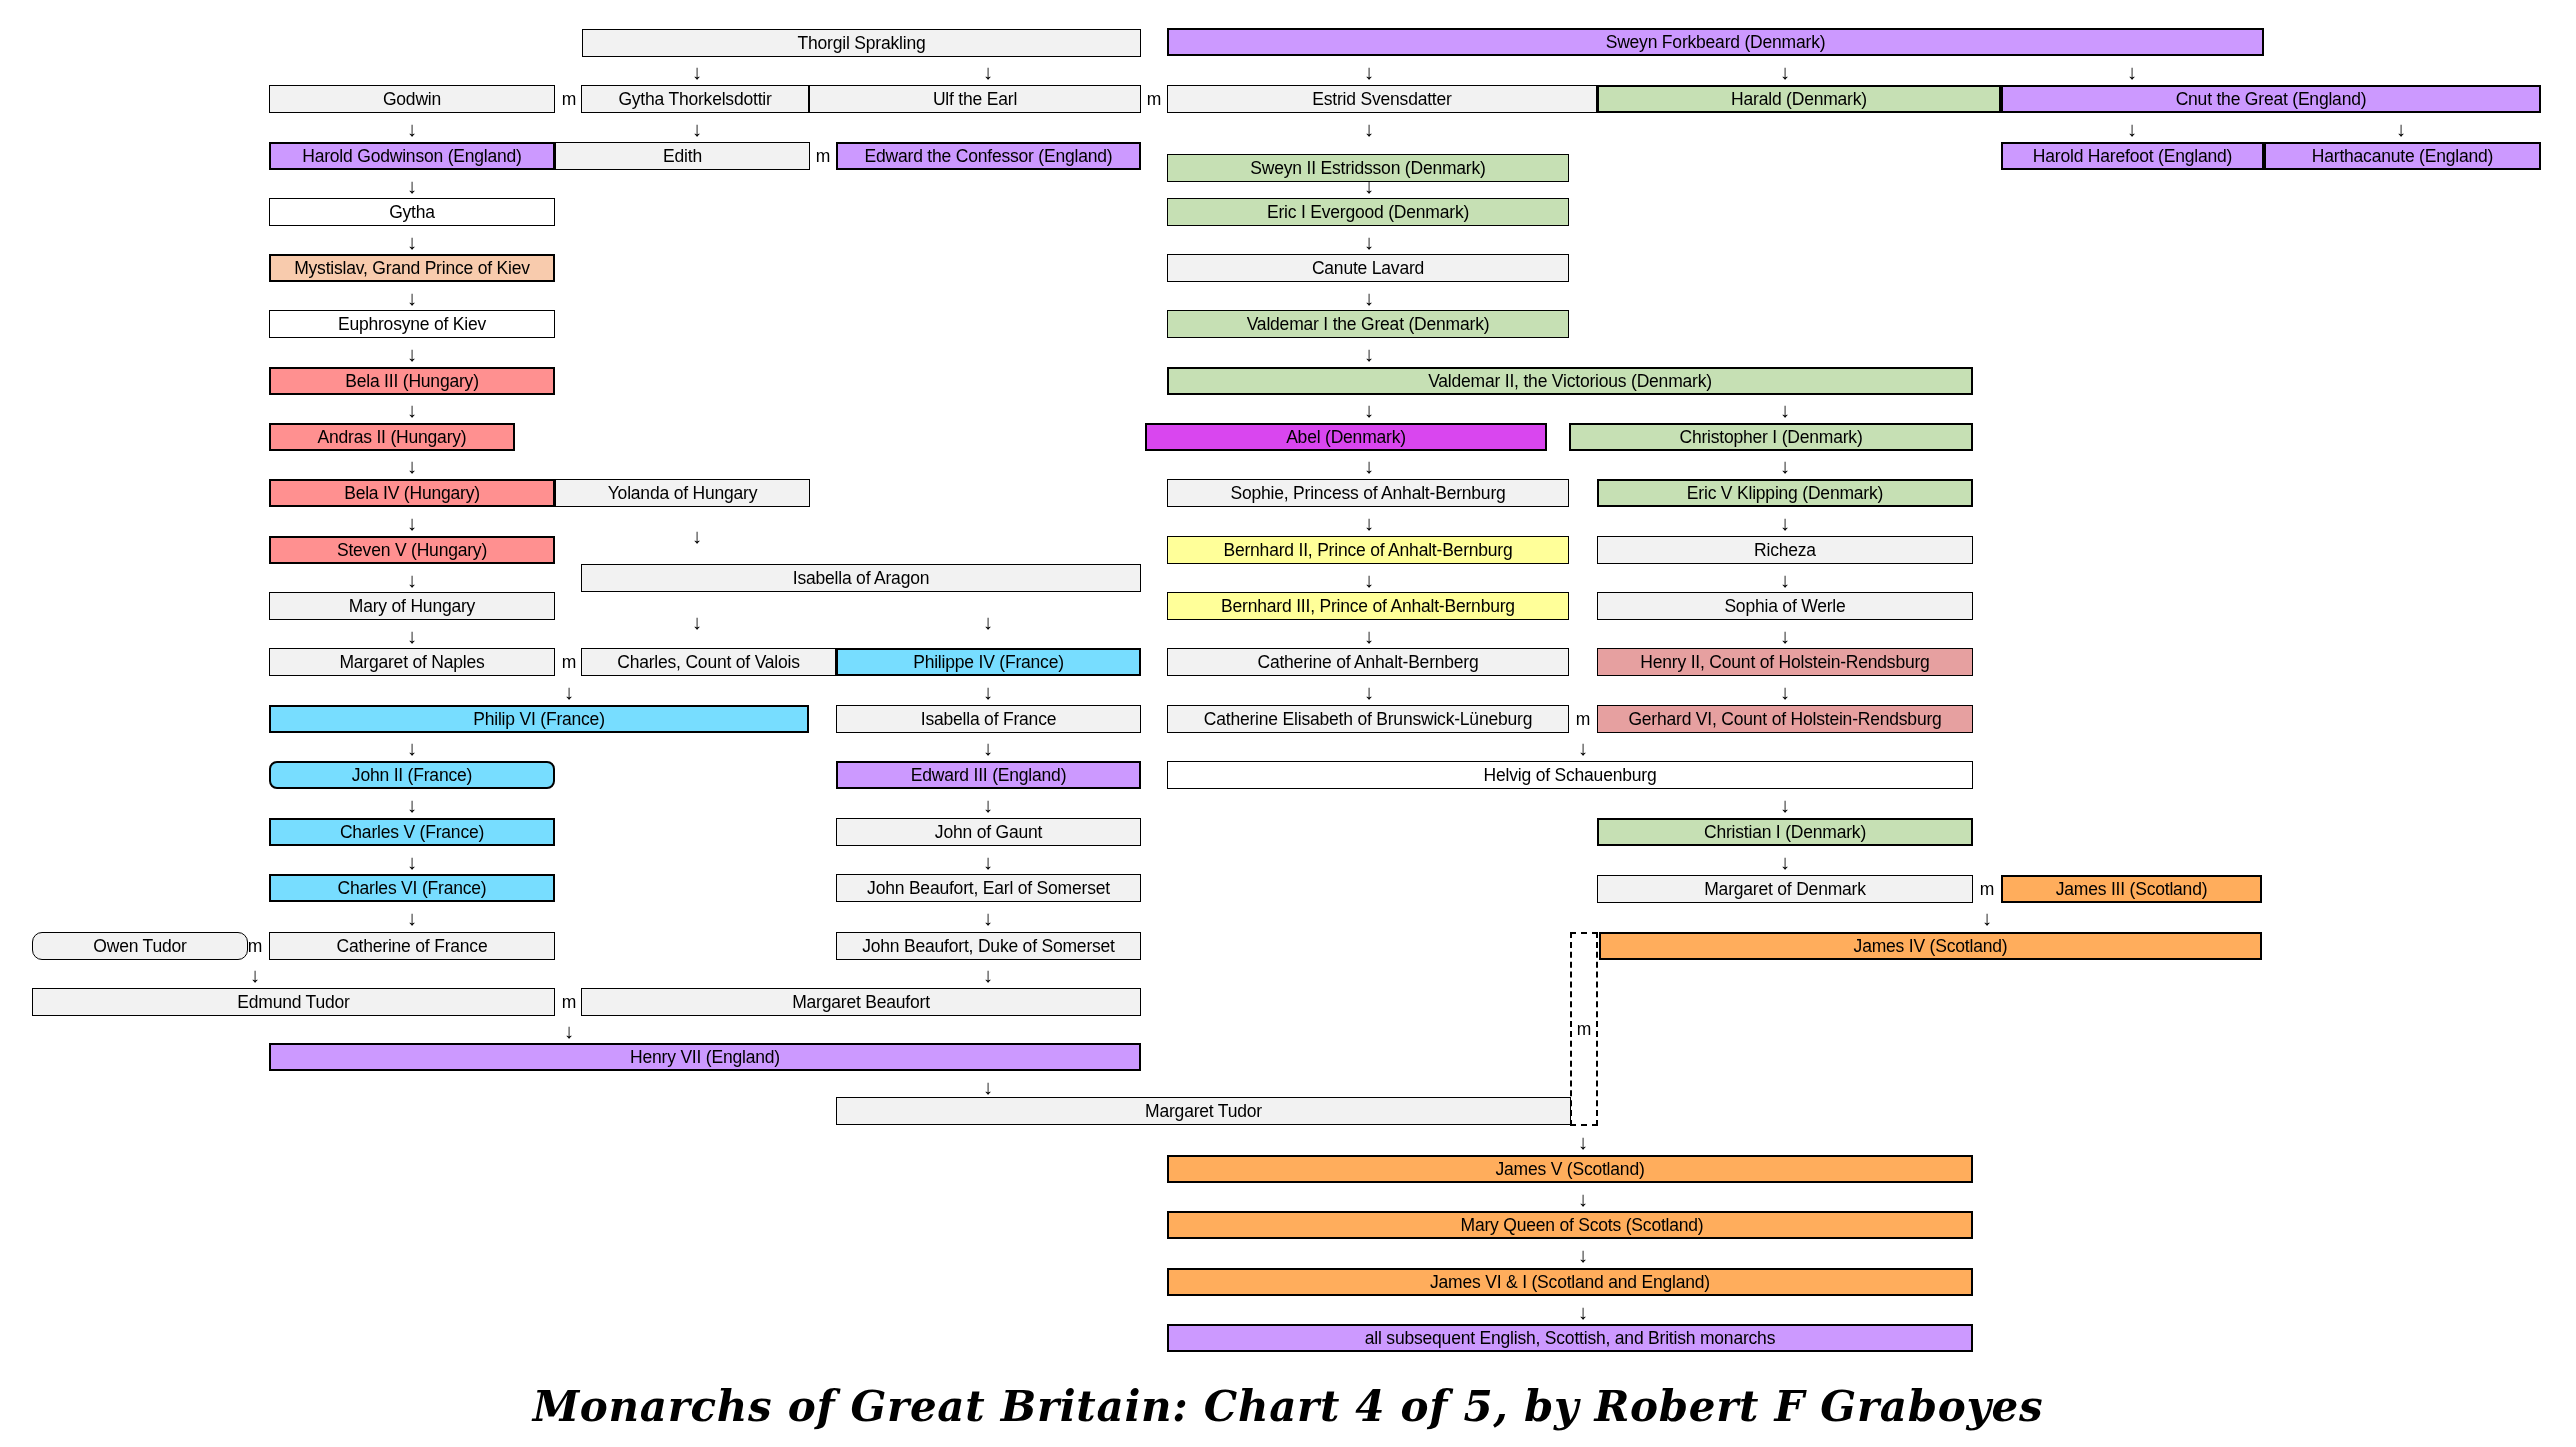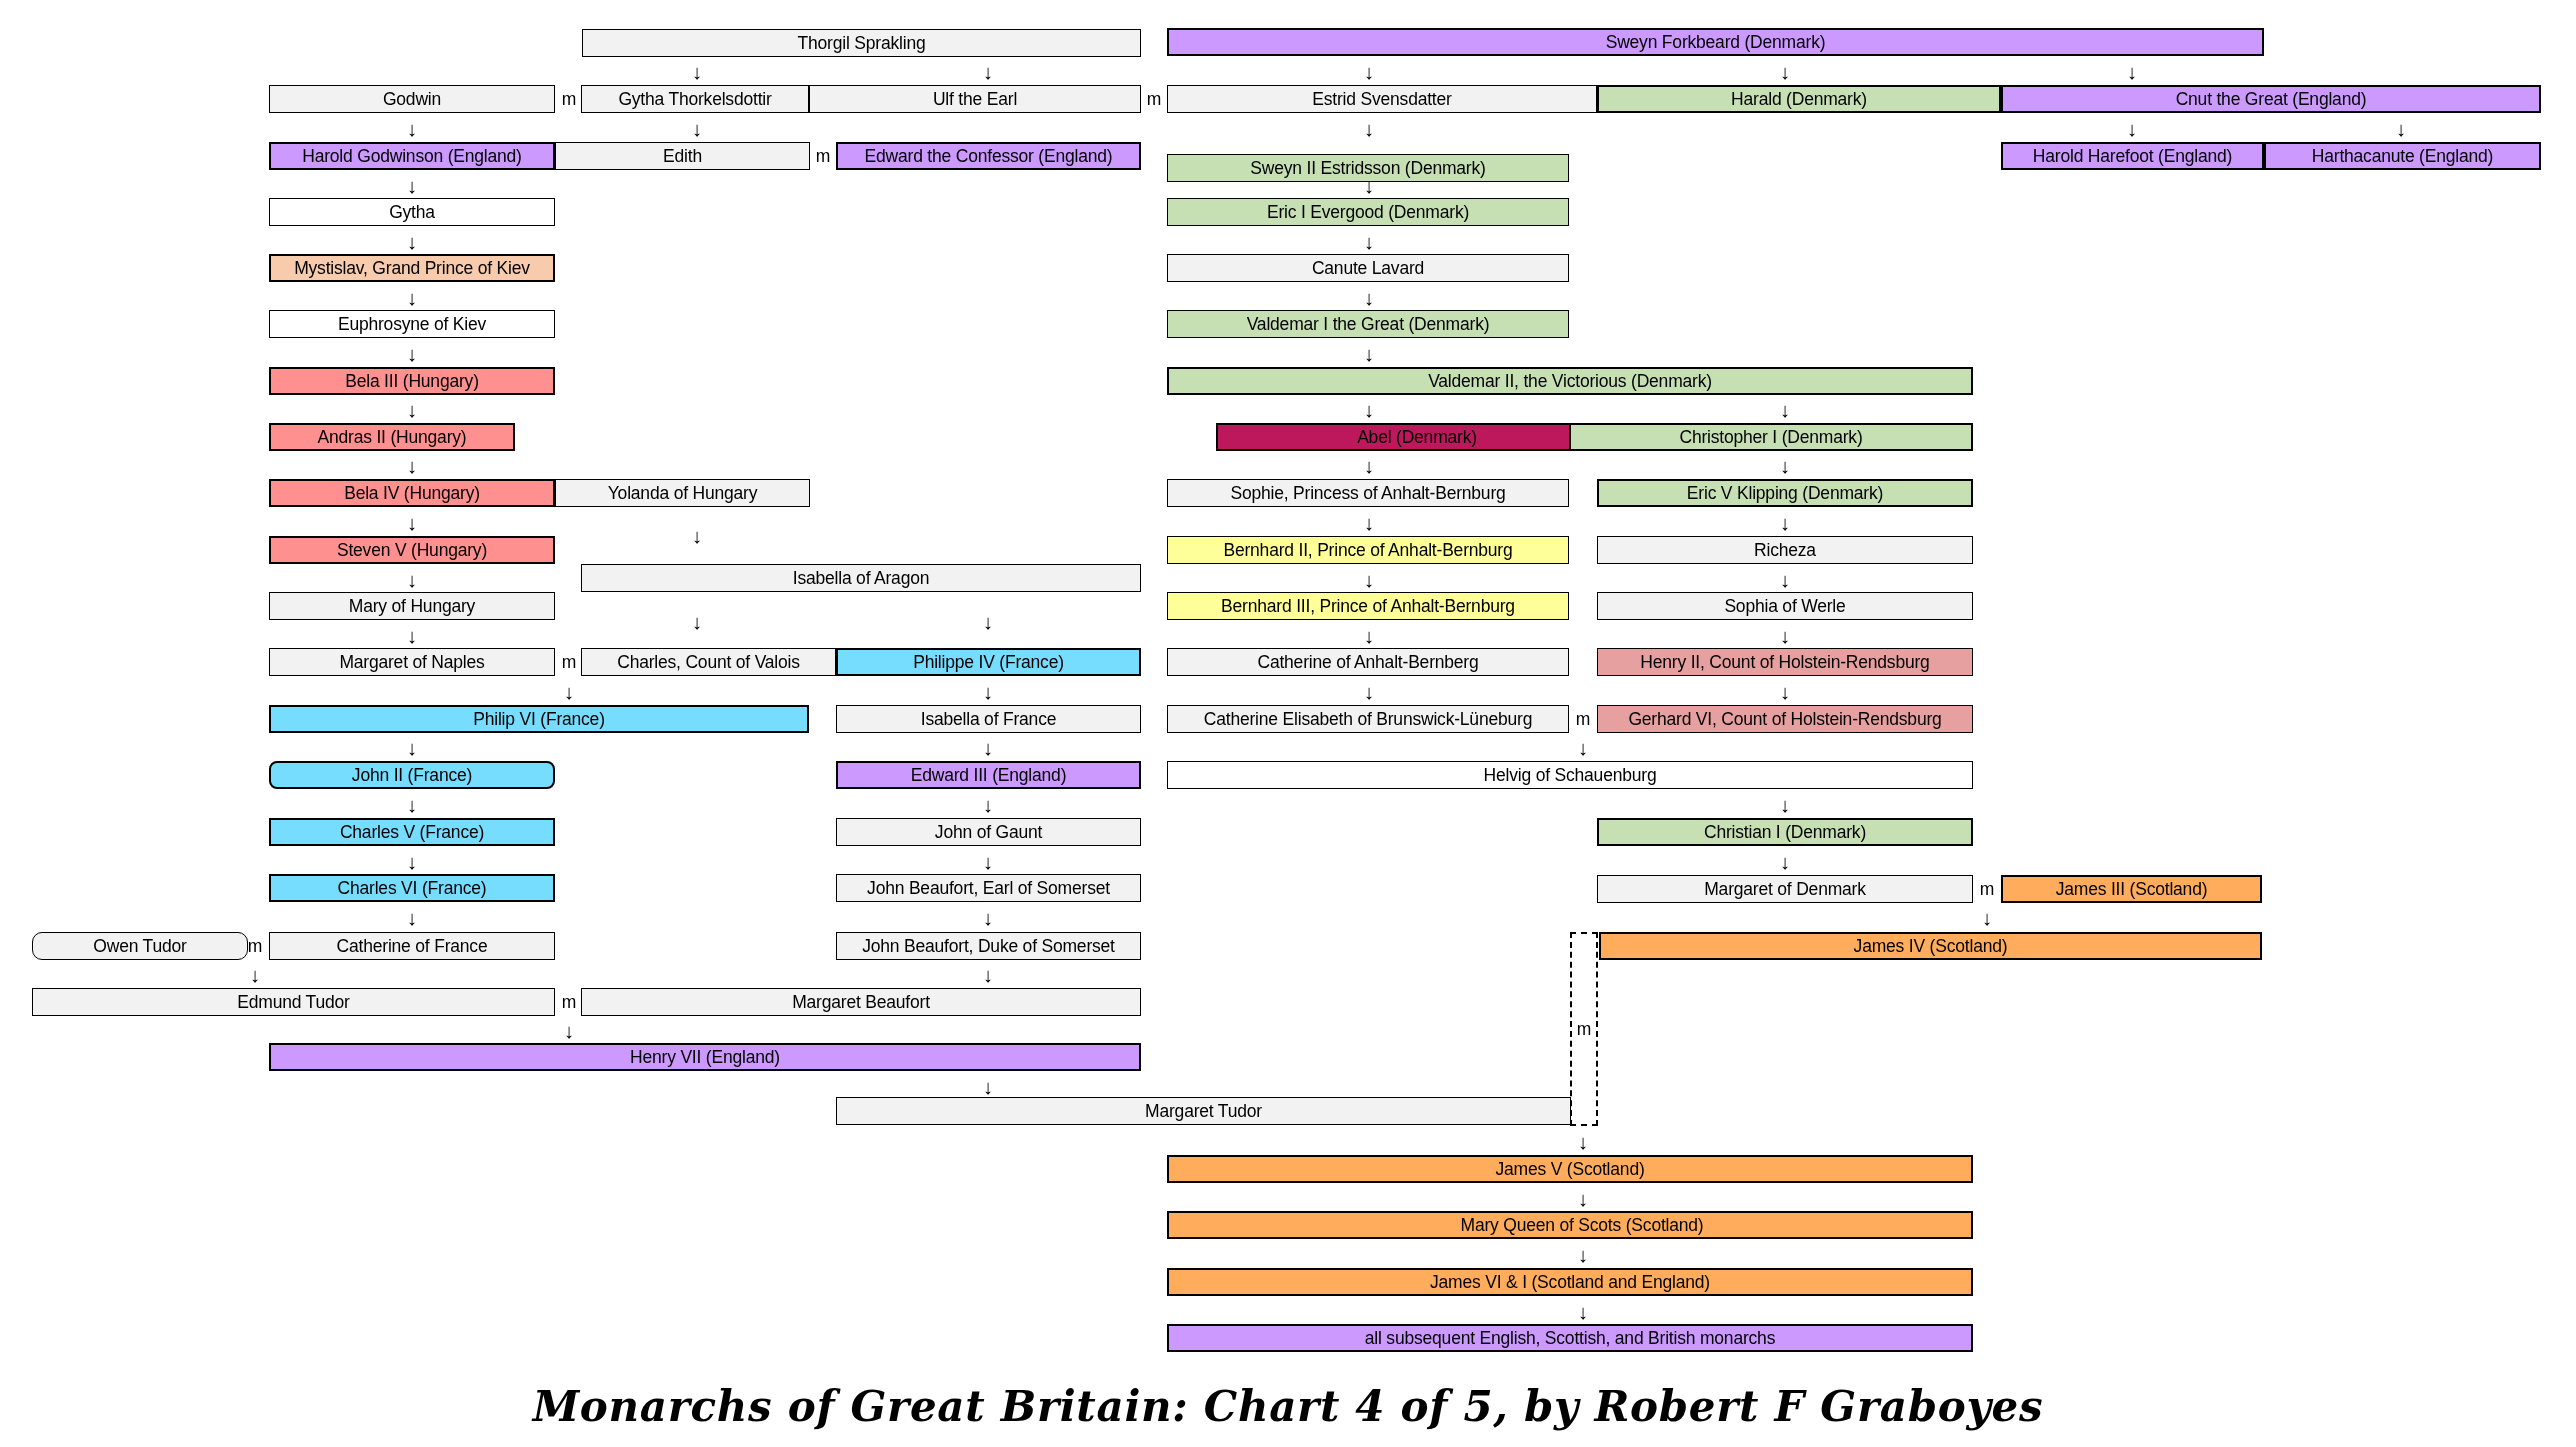--- a/index.html
+++ b/index.html
@@ -42,21 +42,21 @@
       <div class="box royal" style="left: 2264px; top: 142px; width: 277px; background: rgb(204, 153, 255);">Harthacanute (England)</div>
       <div class="box" style="left: 269px; top: 198px; width: 286px; background: rgb(255, 255, 255);">Gytha</div>
       <div class="box" style="left: 1167px; top: 198px; width: 402px; background: rgb(198, 224, 180);">Eric I Evergood (Denmark)</div>
       <div class="box royal" style="left: 269px; top: 254px; width: 286px; background: rgb(248, 203, 173);">Mystislav, Grand Prince of Kiev</div>
       <div class="box" style="left: 1167px; top: 254px; width: 402px; background: rgb(242, 242, 242);">Canute Lavard</div>
       <div class="box" style="left: 269px; top: 310px; width: 286px; background: rgb(255, 255, 255);">Euphrosyne of Kiev</div>
       <div class="box" style="left: 1167px; top: 310px; width: 402px; background: rgb(198, 224, 180);">Valdemar I the Great (Denmark)</div>
       <div class="box royal" style="left: 269px; top: 367px; width: 286px; background: rgb(255, 144, 144);">Bela III (Hungary)</div>
       <div class="box royal" style="left: 1167px; top: 367px; width: 806px; background: rgb(198, 224, 180);">Valdemar II, the Victorious (Denmark)</div>
       <div class="box royal" style="left: 269px; top: 423px; width: 246px; background: rgb(255, 144, 144);">Andras II (Hungary)</div>
-      <div class="box royal" style="left: 1216px; top: 423px; width: 402px; background: #be185d;">Abel (Denmark)</div>
+      <div class="box royal" style="left: 1145px; top: 423px; width: 402px; background: #d946ef;">Abel (Denmark)</div>
       <div class="box royal" style="left: 1569px; top: 423px; width: 404px; background: rgb(198, 224, 180);">Christopher I (Denmark)</div>
       <div class="box royal" style="left: 269px; top: 479px; width: 286px; background: rgb(255, 144, 144);">Bela IV (Hungary)</div>
       <div class="box" style="left: 555px; top: 479px; width: 255px; background: rgb(242, 242, 242);">Yolanda of Hungary</div>
       <div class="box" style="left: 1167px; top: 479px; width: 402px; background: rgb(242, 242, 242);">Sophie, Princess of Anhalt-Bernburg</div>
       <div class="box royal" style="left: 1597px; top: 479px; width: 376px; background: rgb(198, 224, 180);">Eric V Klipping (Denmark)</div>
       <div class="box royal" style="left: 269px; top: 536px; width: 286px; background: rgb(255, 144, 144);">Steven V (Hungary)</div>
       <div class="box" style="left: 1167px; top: 536px; width: 402px; background: rgb(255, 255, 153);">Bernhard II, Prince of Anhalt-Bernburg</div>
       <div class="box" style="left: 1597px; top: 536px; width: 376px; background: rgb(242, 242, 242);">Richeza</div>
       <div class="box" style="left: 581px; top: 564px; width: 560px; background: rgb(242, 242, 242);">Isabella of Aragon</div>
       <div class="box" style="left: 269px; top: 592px; width: 286px; background: rgb(242, 242, 242);">Mary of Hungary</div>

